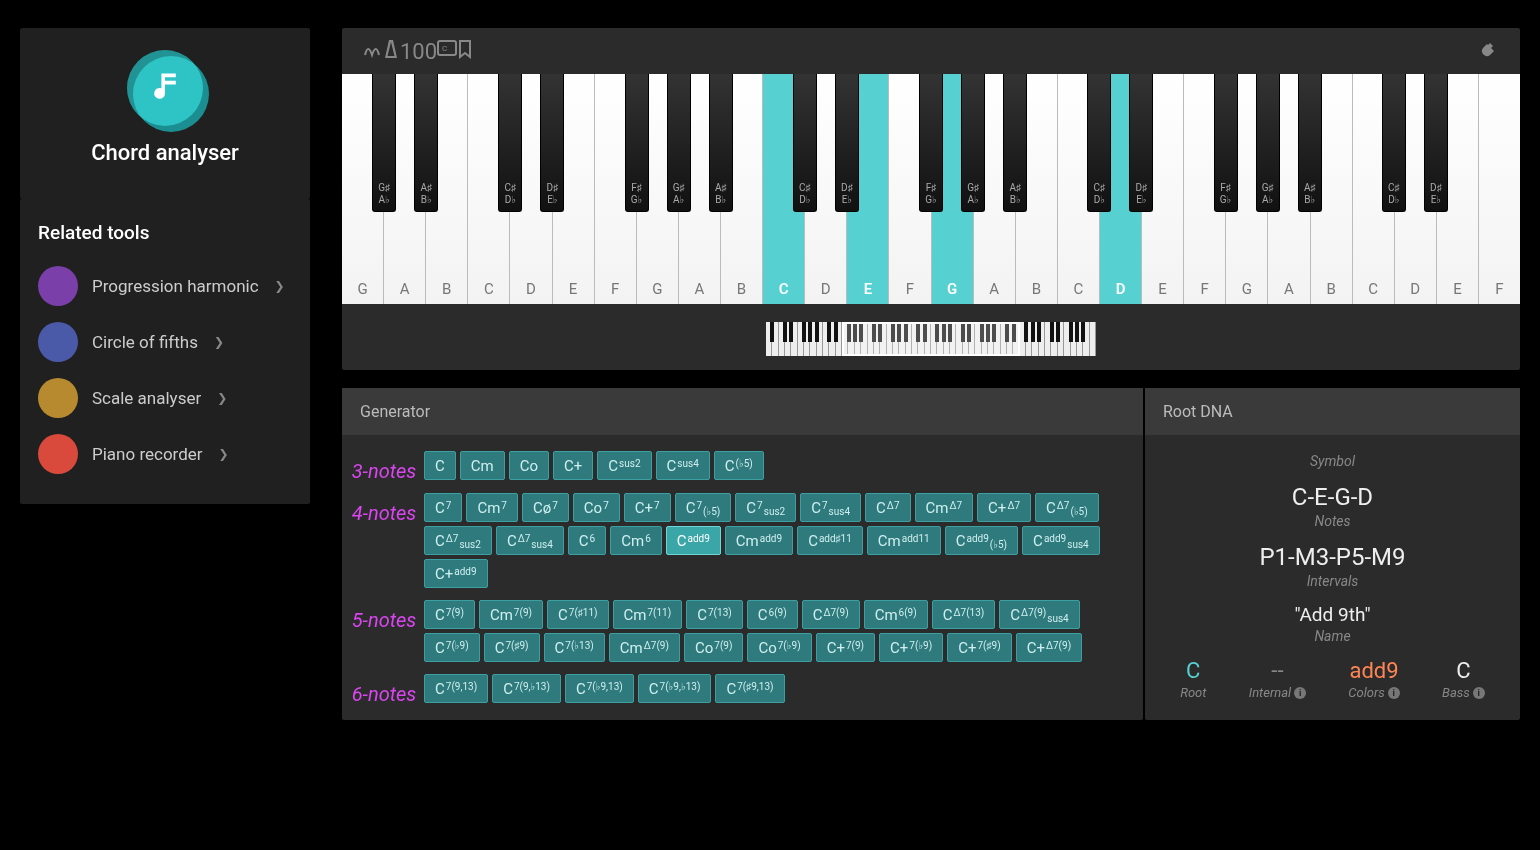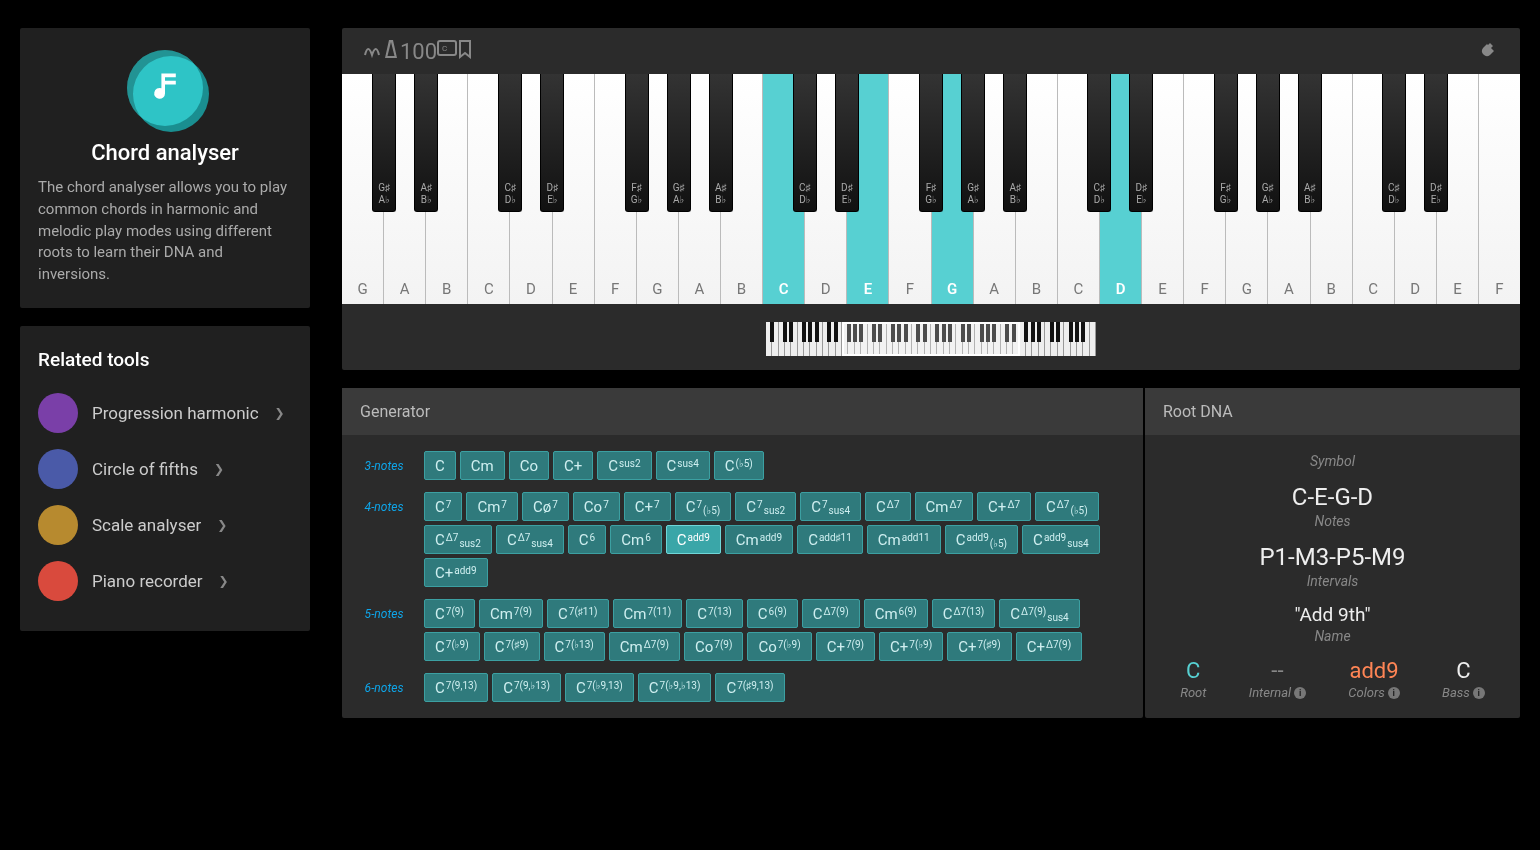--- a/index.html
+++ b/index.html
@@ -1,18 +1,18 @@
 <!DOCTYPE html>
 <html><head>
 <meta charset="utf-8">
 <style>
   *{box-sizing:border-box;margin:0;padding:0;}
   body{background:#000;font-family:-apple-system,BlinkMacSystemFont,"Segoe UI",Roboto,Arial,sans-serif;color:#ccc;width:1540px;height:850px;overflow:hidden;}
   .app{display:flex;padding:0 20px;gap:32px;height:100%;}
-  .sidebar{width:290px;padding-top:28px;display:flex;flex-direction:column;gap:18px;}
+  .sidebar{width:290px;padding-top:28px;display:flex;flex-direction:column;}
   .card{background:#202020;border-radius:2px;padding:22px 18px;}
   .hero{display:flex;flex-direction:column;align-items:center;}
   .hero-icon{width:76px;height:76px;border-radius:50%;background:#2ec4c6;display:flex;align-items:center;justify-content:center;margin-bottom:14px;box-shadow:6px 6px 0 rgba(0,0,0,.25) inset, 6px 6px 0 #1a8e90;}
   .hero-icon svg{width:36px;height:36px;}
   .hero-title{color:#fff;font-size:22px;font-weight:500;margin-bottom:12px;}
   .hero-desc{color:#aaa;font-size:15px;line-height:1.45;}
   .related-title{color:#fff;font-size:19px;font-weight:500;margin-bottom:14px;}
   .tool-link{display:flex;align-items:center;gap:14px;padding:8px 0;color:#ccc;cursor:pointer;}
   .tool-icon{width:40px;height:40px;border-radius:50%;display:flex;align-items:center;justify-content:center;font-size:18px;}
   .tool-label{font-size:17px;}
@@ -41,21 +41,21 @@
   .mwk{flex:1;background:#eee;border-right:1px solid #999;}
   .mini-blacks{position:absolute;top:0;left:0;right:0;height:60%;}
   .mbk{position:absolute;top:0;width:4px;height:100%;background:#111;}
   .mini-view{position:absolute;top:0;bottom:0;border:2px solid #fff;background:rgba(255,255,255,.25);}
 
   .lower{display:flex;gap:2px;min-height:0;border-radius:7px;}
   .gen-panel{background:#2b2b2b;border-radius:2px;flex:1;min-width:0;}
   .panel-head{background:#3a3a3a;padding:14px 18px;font-size:16px;color:#bbb;}
   .gen-body{padding:10px 0;}
   .gen-row{display:flex;align-items:flex-start;padding:4px 6px;}
-  .gen-row-label{width:72px;flex-shrink:0;color:#0ea5e9;font-style:italic;font-size:12px;padding-top:10px;text-align:center;}
+  .gen-row-label{width:72px;flex-shrink:0;color:#d946ef;font-style:italic;font-size:20px;padding-top:10px;text-align:center;}
   .chips{display:flex;flex-wrap:wrap;gap:4px;padding:2px 4px;}
   .chip{background:#2f7a7c;border:1px solid #3ca0a2;color:#cfeff0;font-size:15px;padding:7px 10px 5px;border-radius:2px;cursor:pointer;line-height:1;display:inline-flex;align-items:baseline;}
   .chip.active{background:#3aa6a8;border-color:#6fd6d8;color:#fff;}
   .chip sup{font-size:10px;position:relative;top:-4px;margin-left:1px;}
   .chip sub{font-size:10px;position:relative;bottom:-2px;margin-left:1px;}
   .dna-panel{background:#2b2b2b;border-radius:2px;width:375px;flex-shrink:0;}
   .dna-body{padding:16px 14px;text-align:center;}
   .sym-root{color:#57d0d2;font-size:40px;}
   .sym-ext{color:#ff8555;font-size:30px;position:relative;top:-8px;}
   .dna-cap{color:#888;font-style:italic;font-size:14px;margin-top:2px;margin-bottom:14px;}
@@ -77,21 +77,20 @@
 <div class="app">
 
   <aside class="sidebar">
     <div class="card hero">
       <div class="hero-icon">
         <svg viewBox="0 0 40 40">
             <path fill="#fff" d="M16 4h4v22a6 6 0 1 1-4-5.7V4zm4 0h12v4H20V4zm0 8h12v4H20v-4z"></path>
           </svg>
       </div>
       <div class="hero-title">Chord analyser</div>
-      <div class="hero-desc">The chord analyser allows you to play common chords in harmonic and melodic play modes using different roots to learn their DNA and inversions.</div>
     </div>
     <div class="card">
       <div class="related-title">Related tools</div>
       <div id="tool-links">
           <div class="tool-link">
             <span class="tool-icon" style="background:#7a3fa8"></span>
   <span class="tool-label">Progression harmonic</span>
             <span class="chev">❯</span>
           </div>
           <div class="tool-link">

